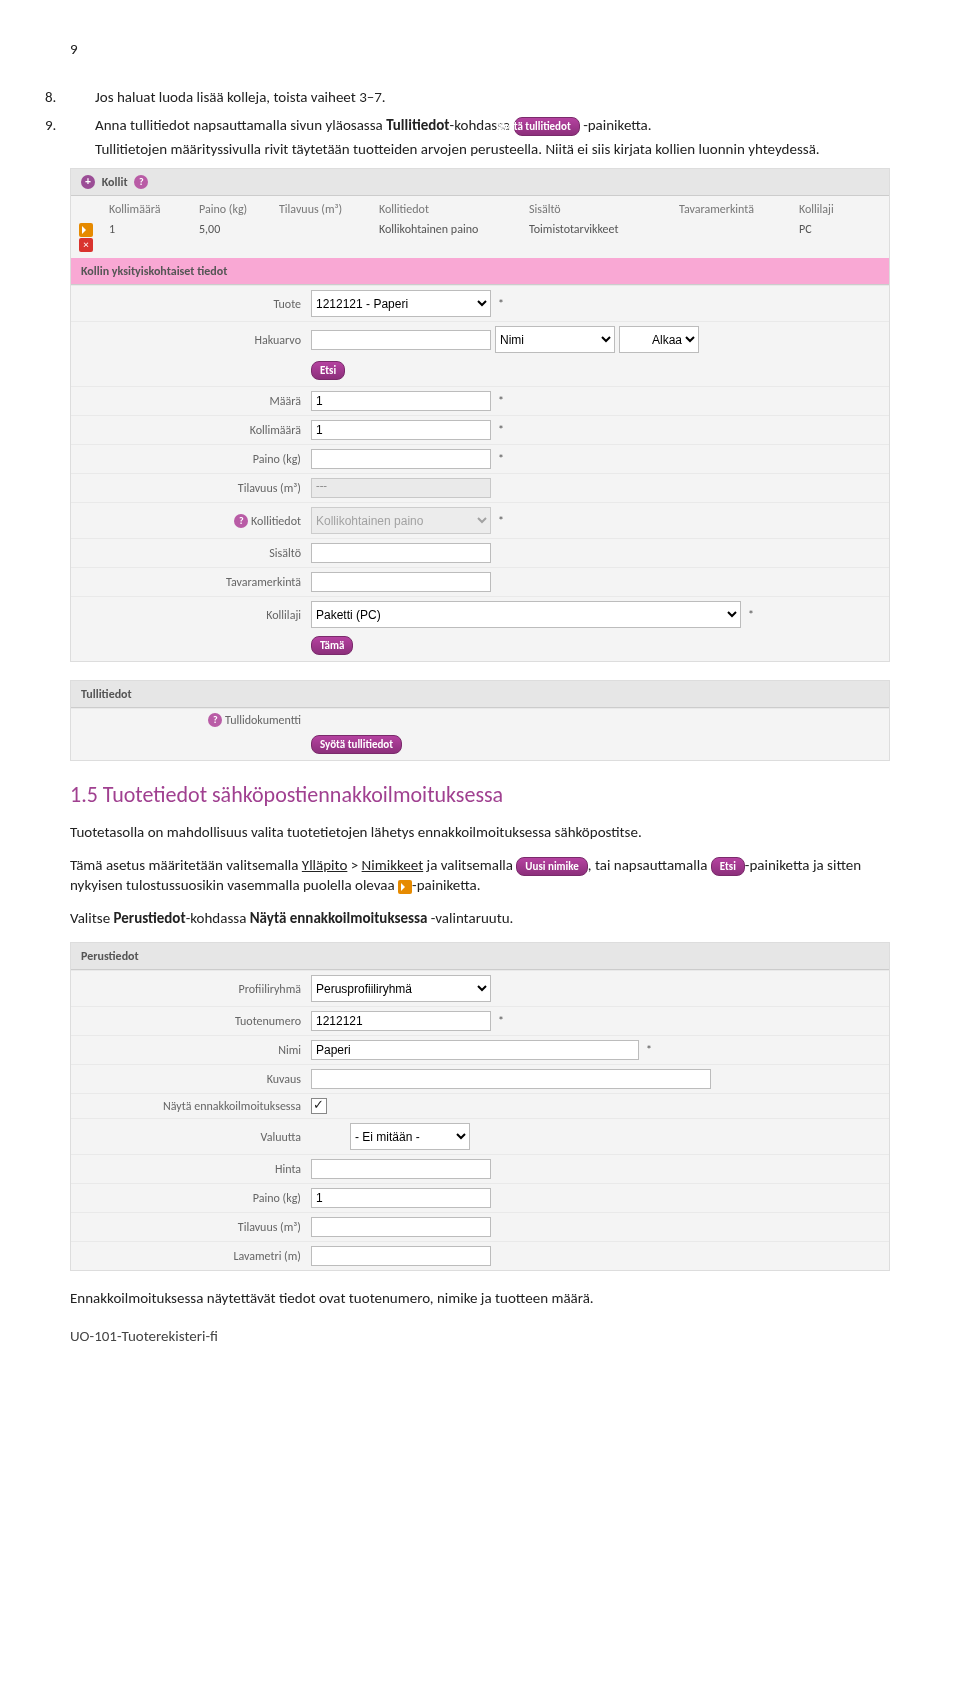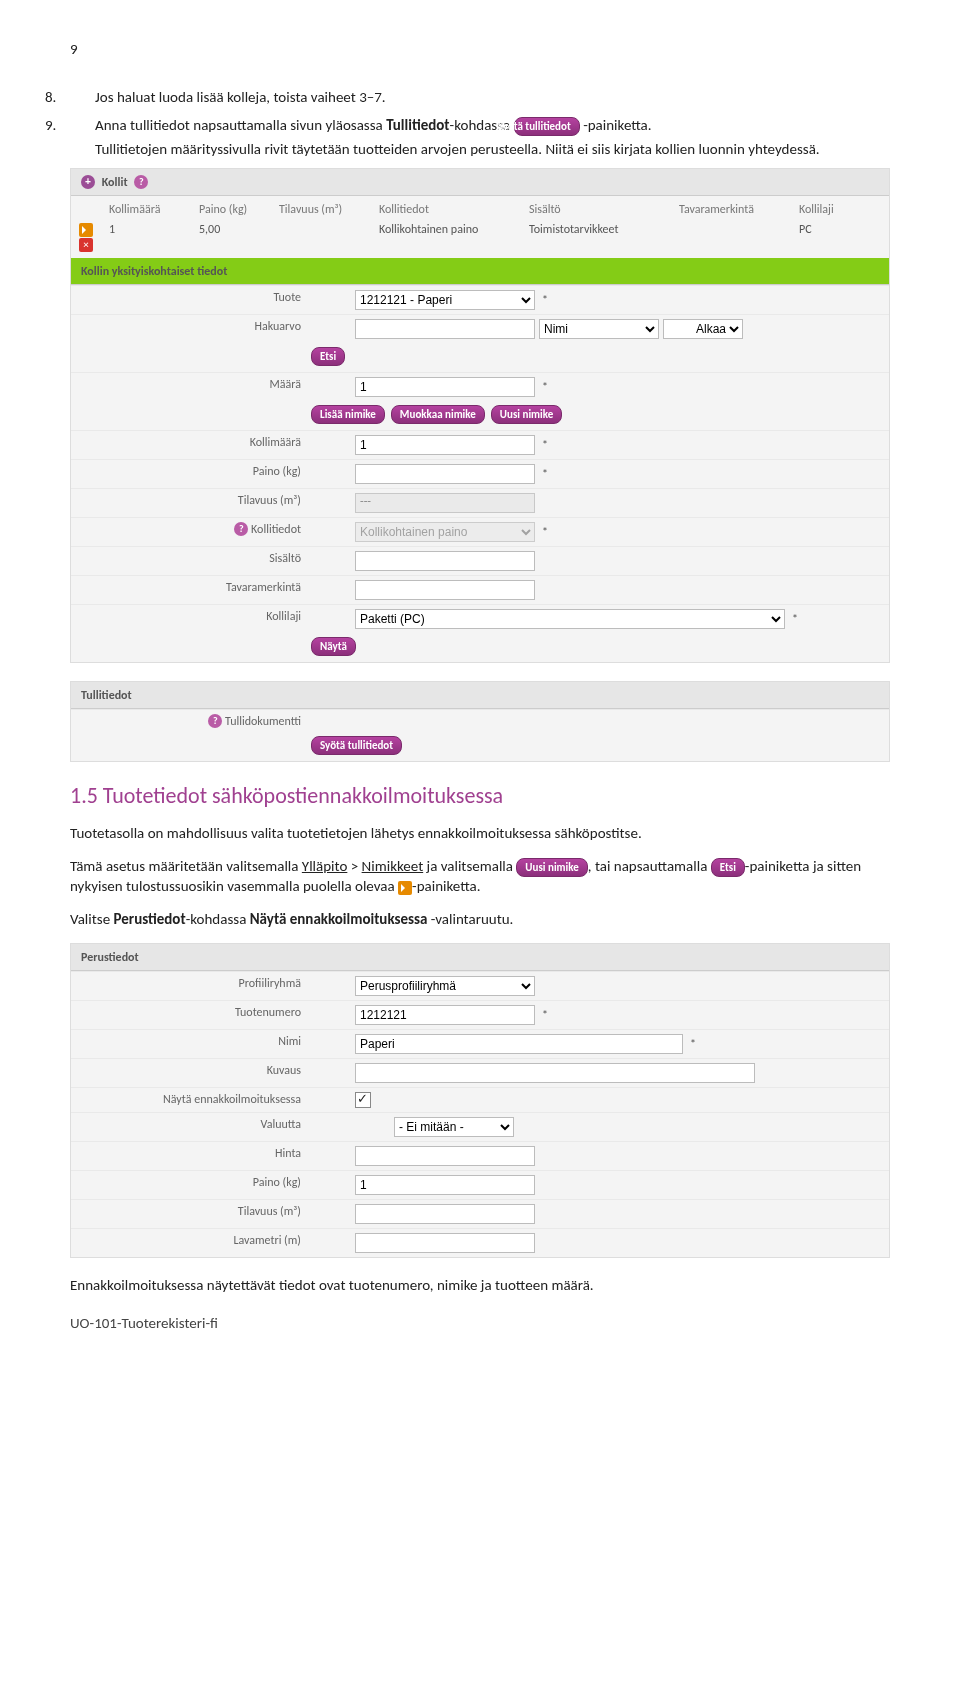--- a/index.html
+++ b/index.html
@@ -84,44 +84,43 @@
   }
   .section-header {
     background:#e6e6e6;
     border-bottom:1px solid #ccc;
     padding:6px 10px;
     font-weight:bold;
     color:#555;
   }
   .form-row {
     display:flex;
-    align-items:flex-start;
+    align-items:center;
     border-top:1px solid #e9e9e9;
     padding:4px 0;
-    gap:44px;
   }
   .form-label {
     width:230px;
     text-align:right;
     padding-right:10px;
     color:#666;
   }
   .form-value { flex:1; display:flex; align-items:center; gap:4px;}
   .finput {
     border:1px solid #bcbcbc;
     background:#fff;
     height:20px;
     padding:0 4px;
     font-size:12px;
     box-sizing:border-box;
   }
   .fselect {
     border:1px solid #bcbcbc;
     background:#fff;
-    height:20px;
+    height:27px;
     font-size:12px;
   }
   .disabled-field {
     border:1px solid #c8c8c8;
     background:#eaeaea;
     color:#888;
     height:20px;
     padding:0 4px;
     font-size:12px;
     box-sizing:border-box;
@@ -206,21 +205,21 @@
       <span class="icon-del">×</span>
     </div>
     <div class="c2">1</div>
     <div class="c3">5,00</div>
     <div class="c4"></div>
     <div class="c5">Kollikohtainen paino</div>
     <div class="c6">Toimistotarvikkeet</div>
     <div class="c7"></div>
     <div class="c8">PC</div>
   </div>
-  <div class="section-header" style="background:#84cc16;">Kollin yksityiskohtaiset tiedot</div>
+  <div class="section-header" style="background:#f9a8d4;">Kollin yksityiskohtaiset tiedot</div>
 
   <div class="form-row">
     <div class="form-label">Tuote</div>
     <div class="form-value">
       <select class="fselect" style="width:180px;">
         <option>1212121 - Paperi</option>
       </select>
         <span class="asterisk">*</span>
     </div>
   </div>
@@ -235,73 +234,68 @@
   <div class="btn-row">
     <span class="inline-btn">Etsi</span>
   </div>
   <div class="form-row">
     <div class="form-label">Määrä</div>
     <div class="form-value">
         <input class="finput" style="width: 180px;" value="1">
         <span class="asterisk">*</span>
       </div>
   </div>
+  <div class="form-row">
+    <div class="form-label">Kollimäärä</div>
+    <div class="form-value">
+        <input class="finput" style="width: 180px;" value="1">
+        <span class="asterisk">*</span>
+      </div>
+  </div>
+  <div class="form-row">
+    <div class="form-label">Paino (kg)</div>
+    <div class="form-value">
+        <input class="finput" style="width: 180px;">
+        <span class="asterisk">*</span>
+      </div>
+  </div>
+  <div class="form-row">
+    <div class="form-label">Tilavuus (m³)</div>
+    <div class="form-value">
+        <div class="disabled-field" style="width:180px;">---</div>
+      </div>
+  </div>
+  <div class="form-row">
+    <div class="form-label"><span class="icon-help">?</span> <span>Kollitiedot</span></div>
+    <div class="form-value">
+      <select class="fselect" style="width:180px;background:#eaeaea;" disabled=""><option>Kollikohtainen paino</option></select>
+        <span class="asterisk">*</span>
+    </div>
+  </div>
+  <div class="form-row">
+    <div class="form-label">Sisältö</div>
+    <div class="form-value">
+        <input class="finput" style="width: 180px;">
+      </div>
+  </div>
+  <div class="form-row">
+    <div class="form-label">Tavaramerkintä</div>
+    <div class="form-value">
+        <input class="finput" style="width: 180px;">
+      </div>
+  </div>
+  <div class="form-row">
+    <div class="form-label">Kollilaji</div>
+    <div class="form-value">
+      <select class="fselect" style="width:430px;"><option>Paketti (PC)</option></select>
+        <span class="asterisk">*</span>
+    </div>
+  </div>
   <div class="btn-row">
-    <span class="inline-btn">Lisää nimike</span>
-    <span class="inline-btn">Muokkaa nimike</span>
-    <span class="inline-btn">Uusi nimike</span>
-  </div>
-  <div class="form-row">
-    <div class="form-label">Kollimäärä</div>
-    <div class="form-value">
-        <input class="finput" style="width: 180px;" value="1">
-        <span class="asterisk">*</span>
-      </div>
-  </div>
-  <div class="form-row">
-    <div class="form-label">Paino (kg)</div>
-    <div class="form-value">
-        <input class="finput" style="width: 180px;">
-        <span class="asterisk">*</span>
-      </div>
-  </div>
-  <div class="form-row">
-    <div class="form-label">Tilavuus (m³)</div>
-    <div class="form-value">
-        <div class="disabled-field" style="width:180px;">---</div>
-      </div>
-  </div>
-  <div class="form-row">
-    <div class="form-label"><span class="icon-help">?</span> <span>Kollitiedot</span></div>
-    <div class="form-value">
-      <select class="fselect" style="width:180px;background:#eaeaea;" disabled=""><option>Kollikohtainen paino</option></select>
-        <span class="asterisk">*</span>
-    </div>
-  </div>
-  <div class="form-row">
-    <div class="form-label">Sisältö</div>
-    <div class="form-value">
-        <input class="finput" style="width: 180px;">
-      </div>
-  </div>
-  <div class="form-row">
-    <div class="form-label">Tavaramerkintä</div>
-    <div class="form-value">
-        <input class="finput" style="width: 180px;">
-      </div>
-  </div>
-  <div class="form-row">
-    <div class="form-label">Kollilaji</div>
-    <div class="form-value">
-      <select class="fselect" style="width:430px;"><option>Paketti (PC)</option></select>
-        <span class="asterisk">*</span>
-    </div>
-  </div>
-  <div class="btn-row">
-    <span class="inline-btn">Näytä</span>
+    <span class="inline-btn">Tämä</span>
   </div>
 </div>
 
 <div class="screenshot">
   <div class="section-header">Tullitiedot</div>
   <div class="form-row">
     <div class="form-label"><span class="icon-help">?</span> <span>Tullidokumentti</span></div>
   </div>
   <div class="btn-row">
     <span class="inline-btn">Syötä tullitiedot</span>

